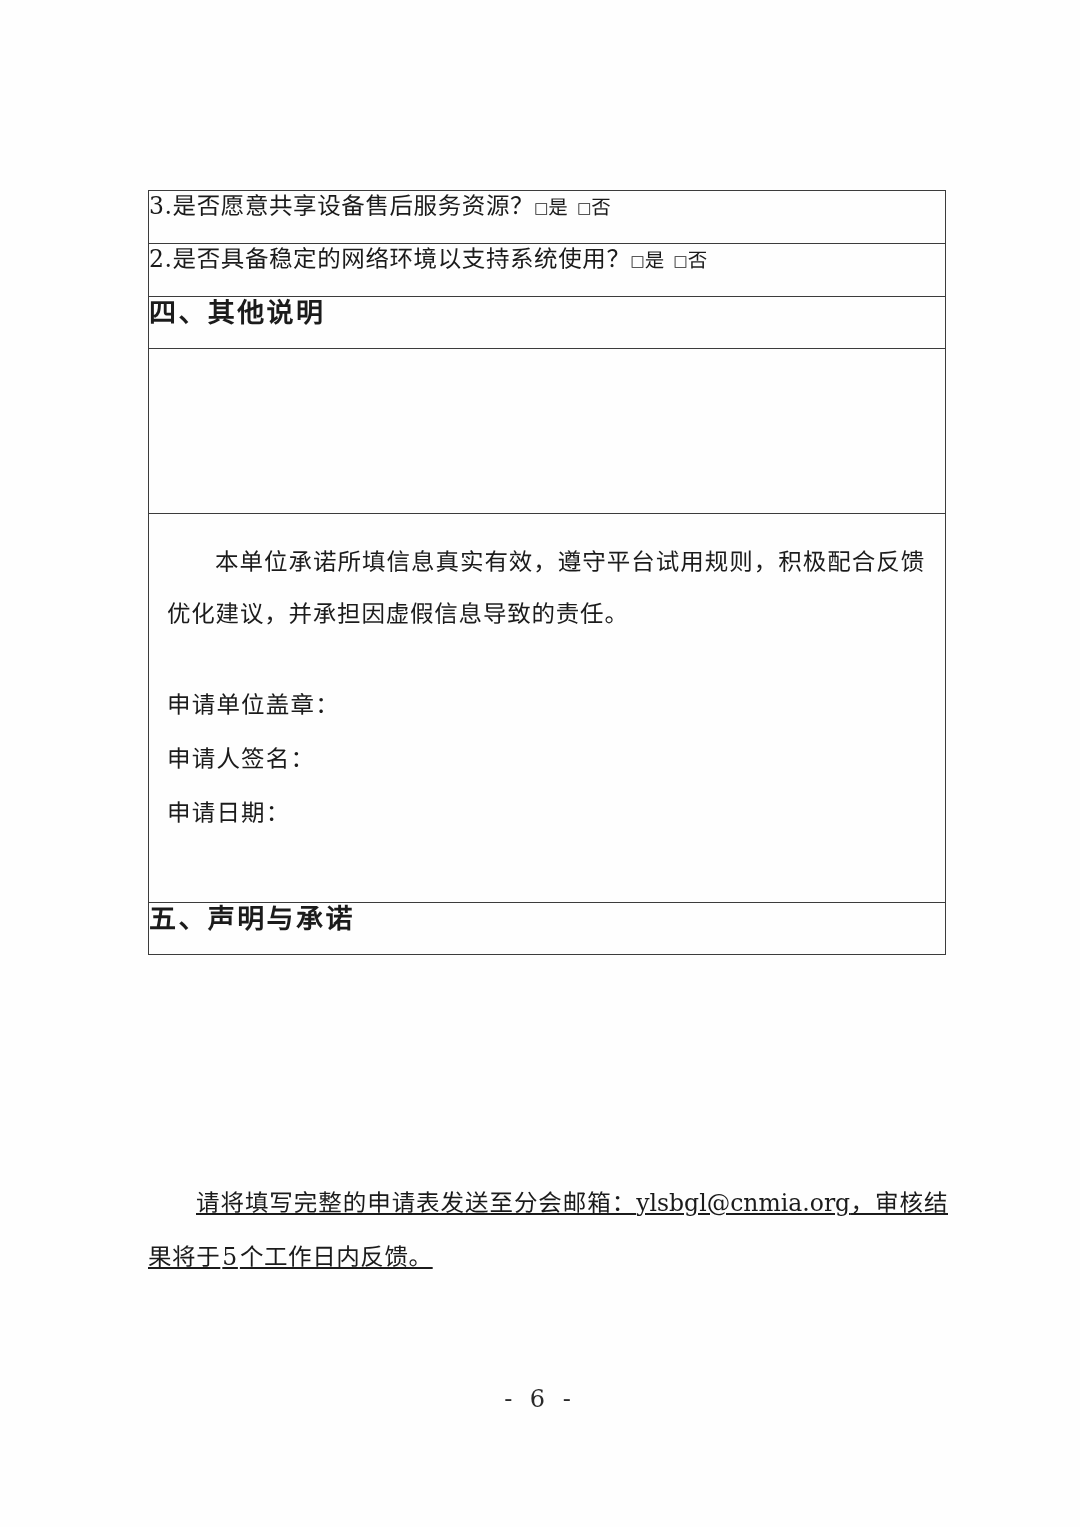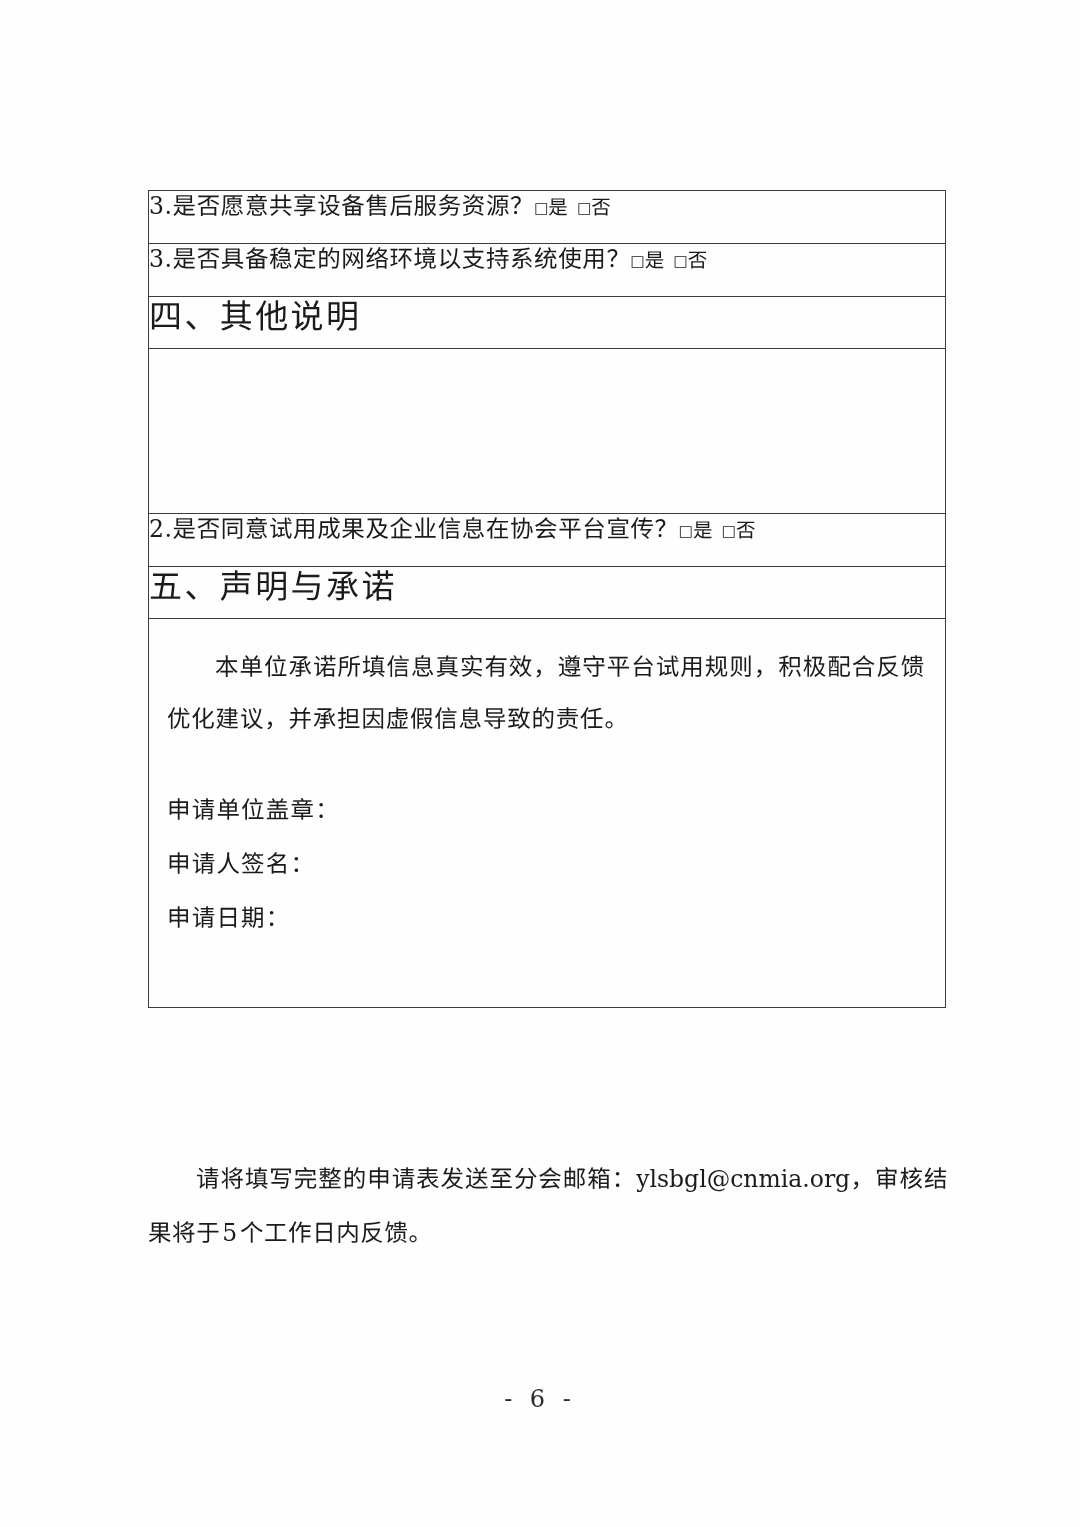--- a/index.html
+++ b/index.html
@@ -65,22 +65,22 @@
     width: 9px;
   }
 
   .cell-section {
     height: 51px;
     padding: 0 0 0 10px;
     vertical-align: middle;
   }
   .section-text {
     font-family: "DejaVu Serif", "Liberation Serif", serif;
-    font-weight: 400;
-    font-size: 33px;
+    font-weight: 700;
+    font-size: 27px;
     letter-spacing: 2.4px;
     line-height: 1.2;
   }
 
   .cell-blank {
     height: 164px;
   }
 
   .cell-declare {
     height: 388px;
@@ -104,22 +104,23 @@
   .sign-line {
     font-size: 23.5px;
     line-height: 54px;
     letter-spacing: 1.2px;
   }
 
   
   .footer-note {
     position: absolute;
     left: 148px;
-    top: 1152px;
+    top: 1176px;
     width: 800px;
+    text-decoration: underline;
   }
   .footer-p {
     margin: 0;
     font-size: 23.5px;
     line-height: 54px;
     letter-spacing: 0.6px;
     text-indent: 48px;
     text-align: justify;
     text-justify: inter-ideograph;
   }
@@ -154,61 +155,56 @@
     <tbody>
 
       <tr>
         <td class="cell-q">
           <span class="q-text">3.是否愿意共享设备售后服务资源？</span><span class="opt"><span class="box">□</span><span>是</span><span class="gap"></span><span class="box">□</span><span>否</span></span>
         </td>
       </tr>
 
       <tr>
         <td class="cell-q">
-          <span class="q-text">3.是否具备稳定的网络环境以支持系统使用？</span><span class="opt"><span class="box">□</span><span>是</span><span class="gap"></span><span class="box">□</span><span>否</span></span>
+          <span class="q-text">2.是否具备稳定的网络环境以支持系统使用？</span><span class="opt"><span class="box">□</span><span>是</span><span class="gap"></span><span class="box">□</span><span>否</span></span>
         </td>
       </tr>
 
       <tr>
         <td class="cell-section">
           <span class="section-text">四、其他说明</span>
         </td>
       </tr>
 
 
       <tr>
         <td class="cell-blank"></td>
       </tr>
 
-      <tr>
-        <td class="cell-q">
-          <span class="q-text">2.是否同意试用成果及企业信息在协会平台宣传？</span><span class="opt"><span class="box">□</span><span>是</span><span class="gap"></span><span class="box">□</span><span>否</span></span>
-        </td>
-      </tr>
-
-
-      <tr>
-        <td class="cell-section">
-          <span class="section-text">五、声明与承诺</span>
-        </td>
-      </tr>
+
 
       <tr>
         <td class="cell-declare">
           <div class="declare-body">
             <p class="declare-p">本单位承诺所填信息真实有效，遵守平台试用规则，积极配合反馈优化建议，并承担因虚假信息导致的责任。</p>
             <div class="sign-list">
               <div class="sign-line">申请单位盖章：</div>
               <div class="sign-line">申请人签名：</div>
               <div class="sign-line">申请日期：</div>
             </div>
           </div>
         </td>
       </tr>
 
+      <tr>
+        <td class="cell-section">
+          <span class="section-text">五、声明与承诺</span>
+        </td>
+      </tr>
+
     </tbody>
   </table>
 
   <div class="footer-note">
     <p class="footer-p"><span>请将填写完整的申请表发送至分会邮箱：</span><span class="mail">ylsbgl@cnmia.org</span><span>，审核结</span><span>果将于</span><span class="num">5</span><span>个工作日内反馈。</span></p>
   </div>
 
   <div class="page-number">- 6 -</div>
 
 </div>

